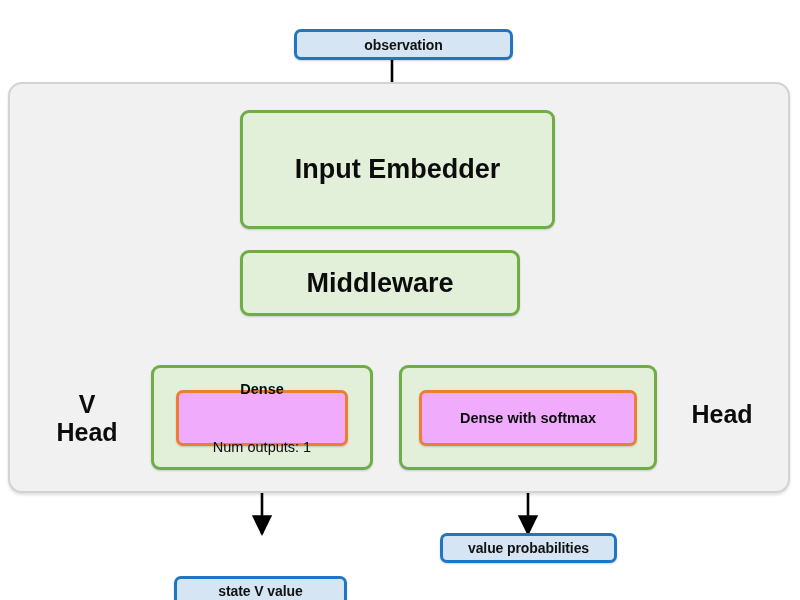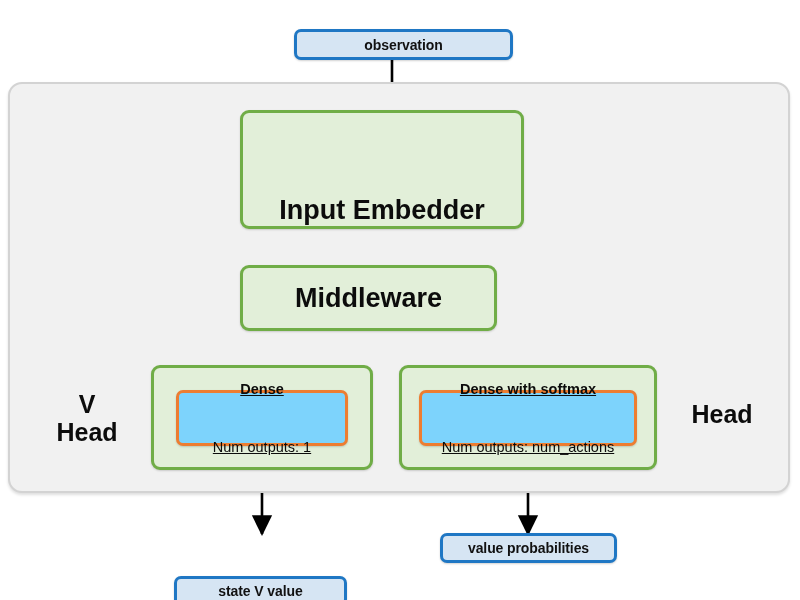--- a/index.html
+++ b/index.html
@@ -80,26 +80,25 @@
     position: absolute;
     box-sizing: border-box;
     background: #e2efd9;
     border: 3px solid #70ad47;
     border-radius: 9px;
     box-shadow: 0 1px 2px rgba(0,0,0,0.16);
   }
 
   
   .layer-node {
-    background: #7dd3fc;
+    background: #f0abfc;
     border: 3px solid #ed7d31;
     border-radius: 7px;
     box-shadow: 0 1px 2px rgba(0,0,0,0.16);
     color: #0c0c0c;
-    text-decoration: underline;
   }
   .layer-title {
     font-size: 14.5px;
     font-weight: bold;
     line-height: 1.25;
   }
   .layer-sub {
     font-size: 14.5px;
     font-weight: normal;
     line-height: 1.25;
@@ -146,45 +145,44 @@
 
     <line x1="528" y1="448" x2="528" y2="534" stroke="#000000" stroke-width="2.6" marker-end="url(#arrowhead)"></line>
   </svg>
 
   <div id="agent-panel"></div>
 
   <div class="node io-node" style="left:283px; top:29px; width:219px; height:31px;margin-left:11px;">
     <span>observation</span>
   </div>
 
-  <div class="node module-node" style="left:240px; top:110px; width:284px; height:119px;justify-content:flex-end;">
+  <div class="node module-node" style="left:240px; top:110px; width:315px; height:119px;">
     <span>Input Embedder</span>
   </div>
 
-  <div class="node module-node" style="left:240px; top:265px; width:257px; height:66px;">
+  <div class="node module-node" style="left:240px; top:250px; width:280px; height:66px;">
     <span>Middleware</span>
   </div>
 
   <div class="head-group" style="left:151px; top:365px; width:222px; height:105px;"></div>
 
   <div class="node layer-node" style="left:176px; top:390px; width:172px; height:56px;">
     <span class="layer-title">Dense</span>
     <span class="layer-sub">Num outputs: 1</span>
   </div>
 
   <div class="head-caption" style="left:28px; top:381px; width:118px; height:73px;">
     <span>V</span>
     <span>Head</span>
   </div>
 
   <div class="head-group" style="left:399px; top:365px; width:258px; height:105px;"></div>
 
   <div class="node layer-node" style="left:419px; top:390px; width:218px; height:56px;">
     <span class="layer-title">Dense with softmax</span>
-    <span class="layer-sub">Num outputs: num_actions</span>
   </div>
 
   <div class="head-caption" style="left:663px; top:377px; width:118px; height:73px;">
     <span>Head</span>
   </div>
 
   <div class="node io-node" style="left:174px; top:533px; width:173px; height:30px;margin-top:43px;">
     <span>state V value</span>
   </div>
 

